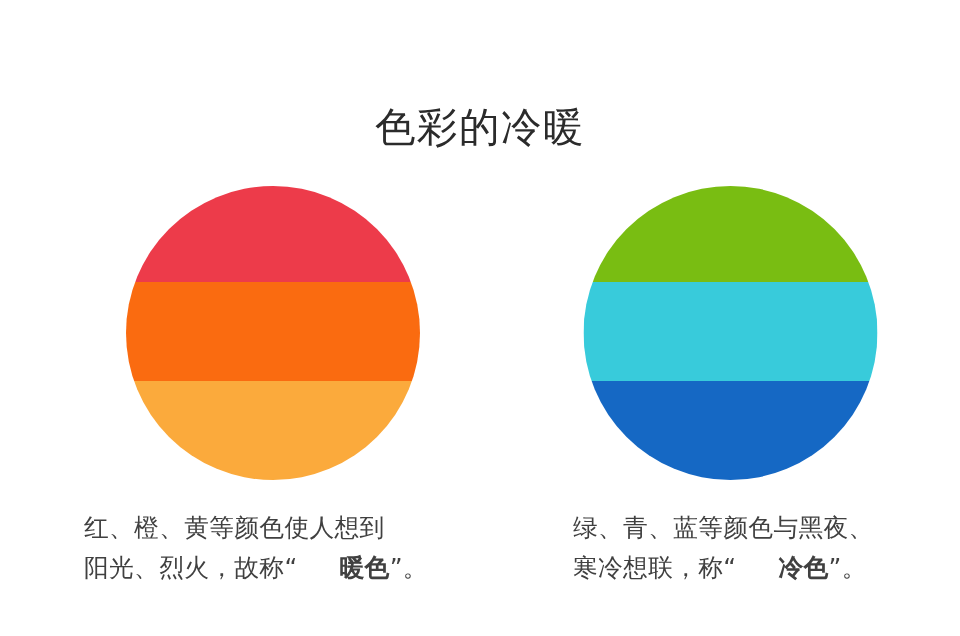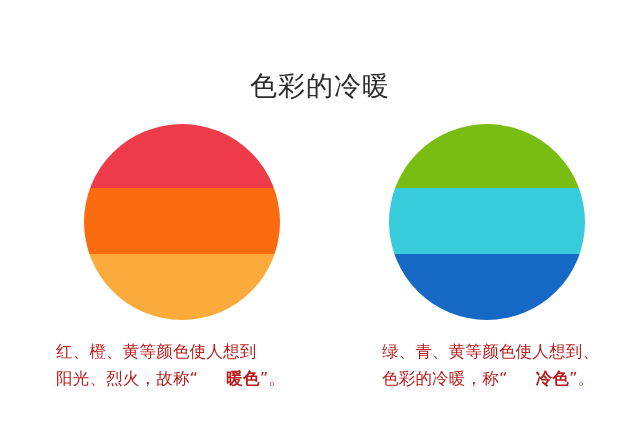--- a/index.html
+++ b/index.html
@@ -56,21 +56,21 @@
   .band-top    { height: 32.6%; }
   .band-middle { height: 33.7%; }
   .band-bottom { height: 33.7%; }
 
   
   .caption {
     position: absolute;
     top: 338px;
     font-size: 16.5px;
     line-height: 27px;
-    color: #b91c1c;
+    color: #404040;
     letter-spacing: 0.2px;
     font-weight: 400;
   }
   .caption-warm { left: 56px;  width: 250px; }
   .caption-cool { left: 382px; width: 250px; }
 
   .caption .line { display: block; white-space: nowrap; }
   .caption b { font-weight: 700; margin-left: 28px; }
 </style>
 </head>
@@ -91,17 +91,17 @@
     <div class="band band-middle" style="background: rgb(56, 203, 219);"></div>
     <div class="band band-bottom" style="background: rgb(21, 104, 196);"></div>
   </div>
 
   <div class="caption caption-warm">
     <span class="line">红、橙、黄等颜色使人想到</span>
     <span class="line"><span>阳光、烈火，故称“</span><b>暖色</b><span>”。</span></span>
   </div>
 
   <div class="caption caption-cool">
-    <span class="line">绿、青、黄等颜色使人想到、</span>
-    <span class="line"><span>色彩的冷暖，称“</span><b>冷色</b><span>”。</span></span>
+    <span class="line">绿、青、蓝等颜色与黑夜、</span>
+    <span class="line"><span>寒冷想联，称“</span><b>冷色</b><span>”。</span></span>
   </div>
 
 </div>
 
 </body></html>

